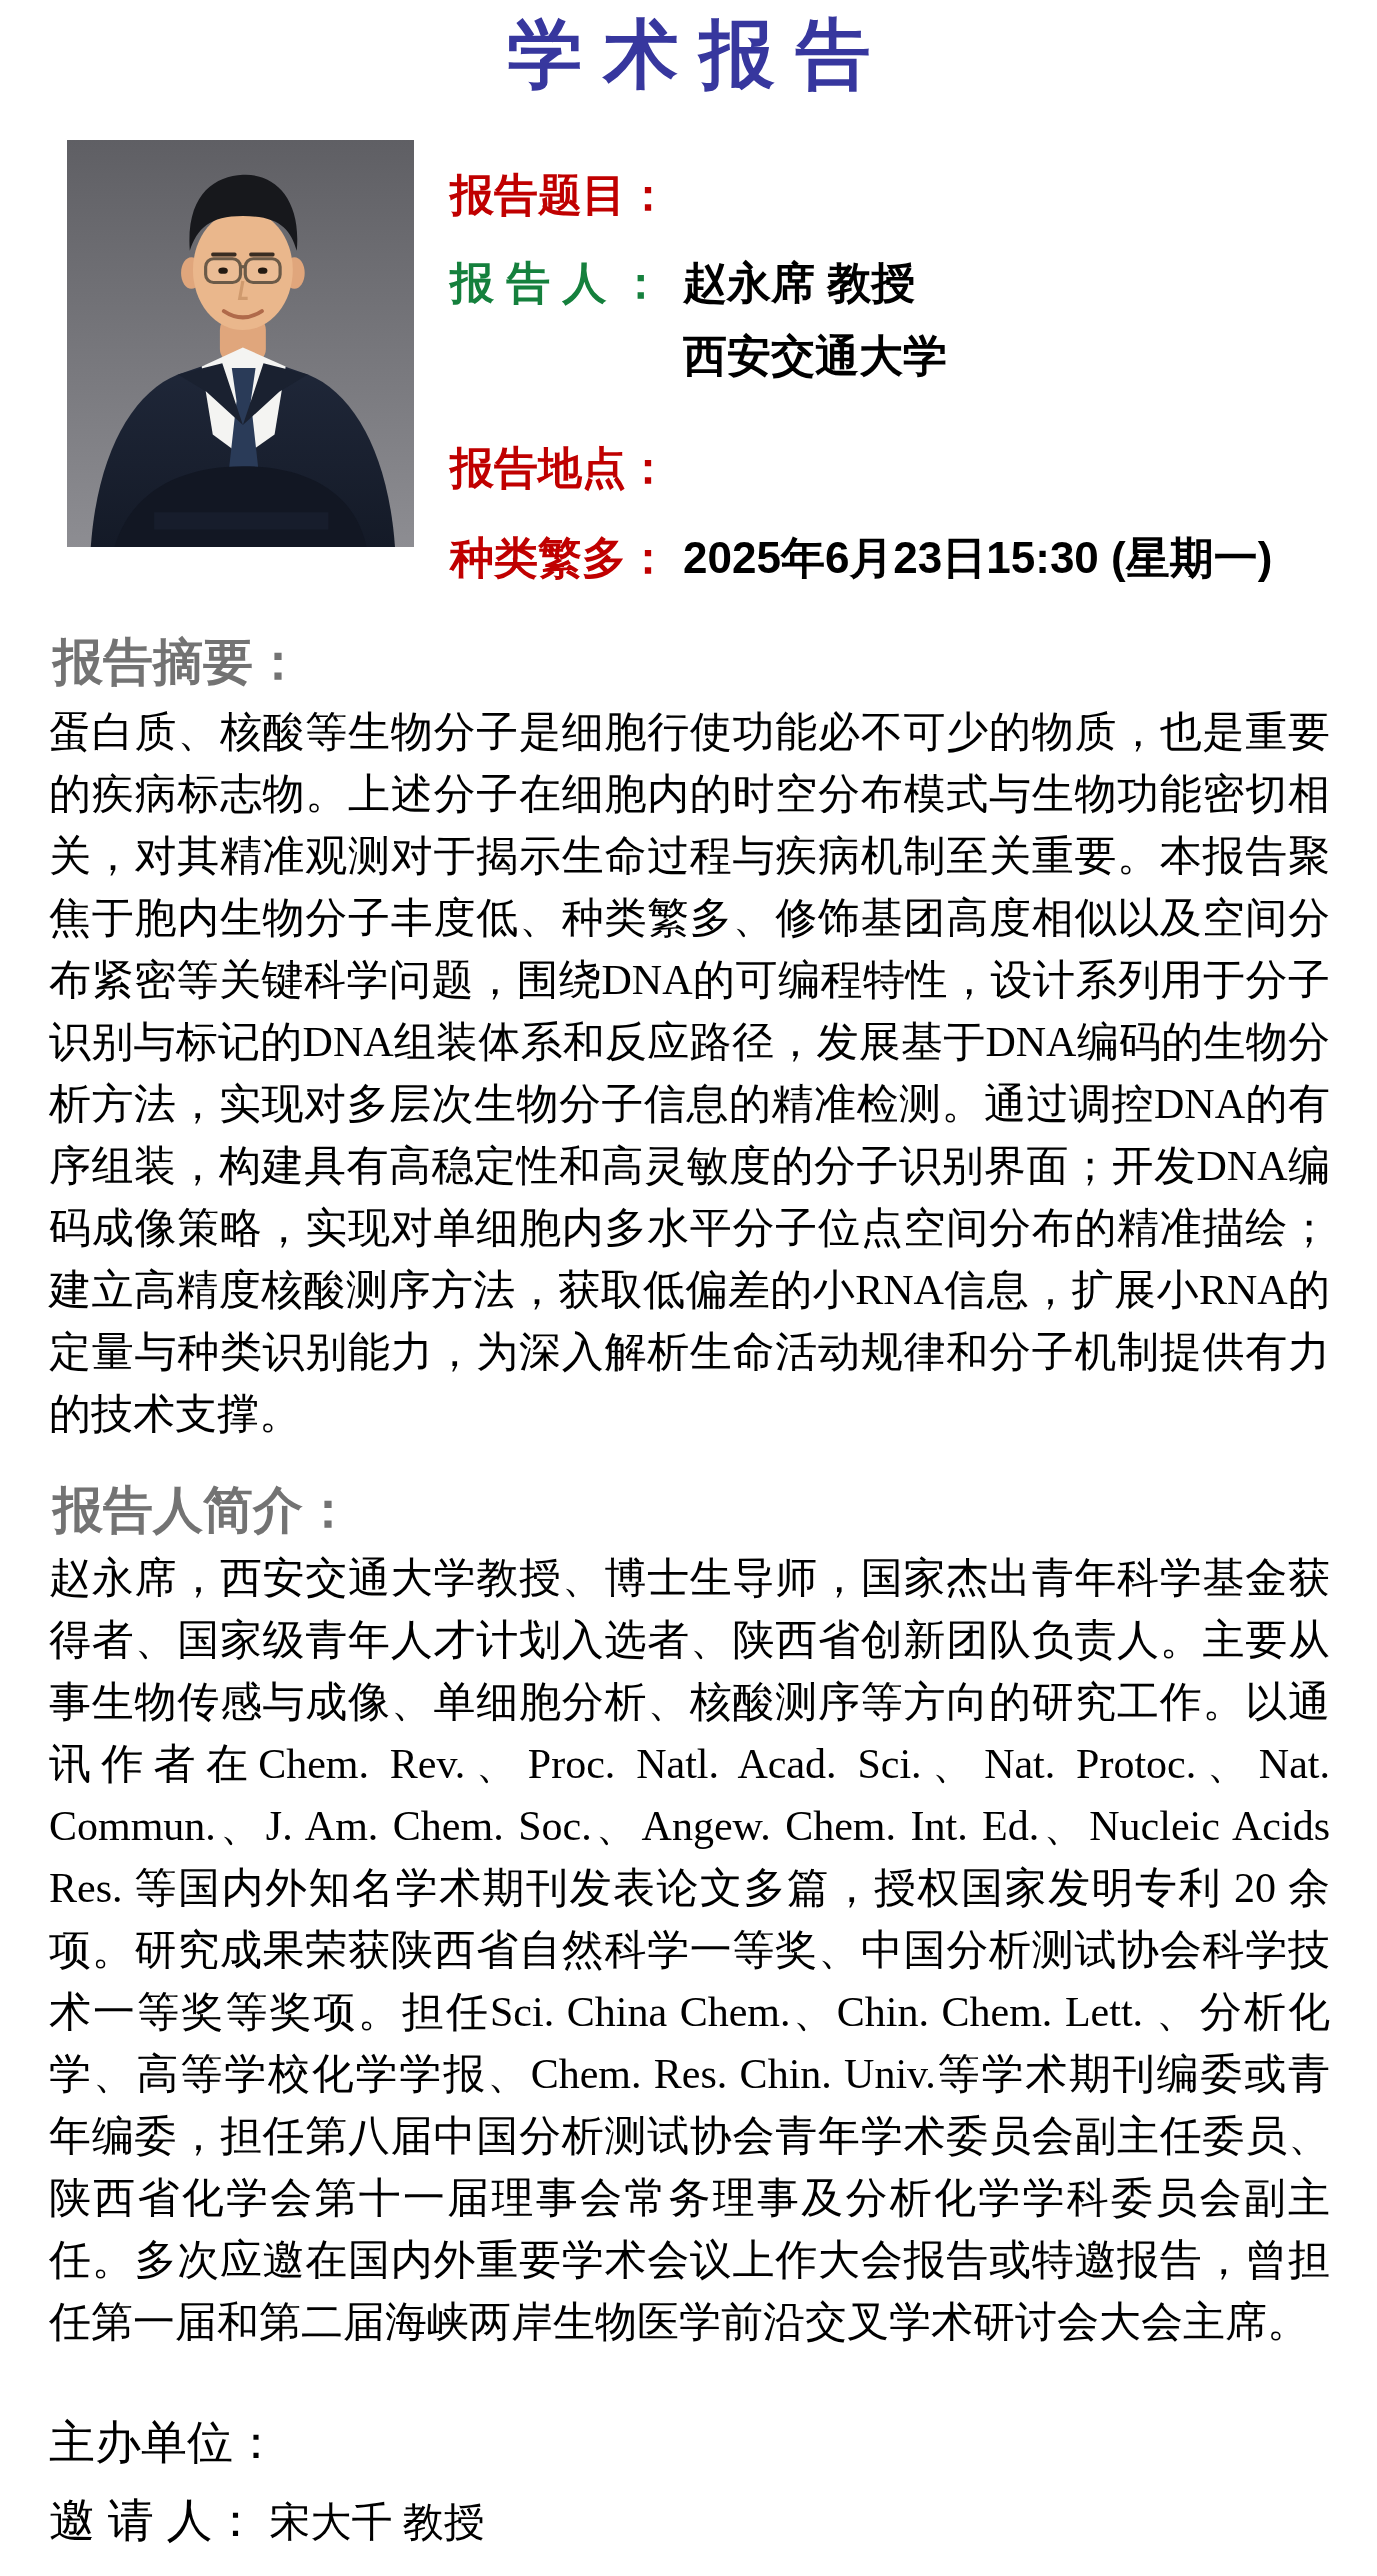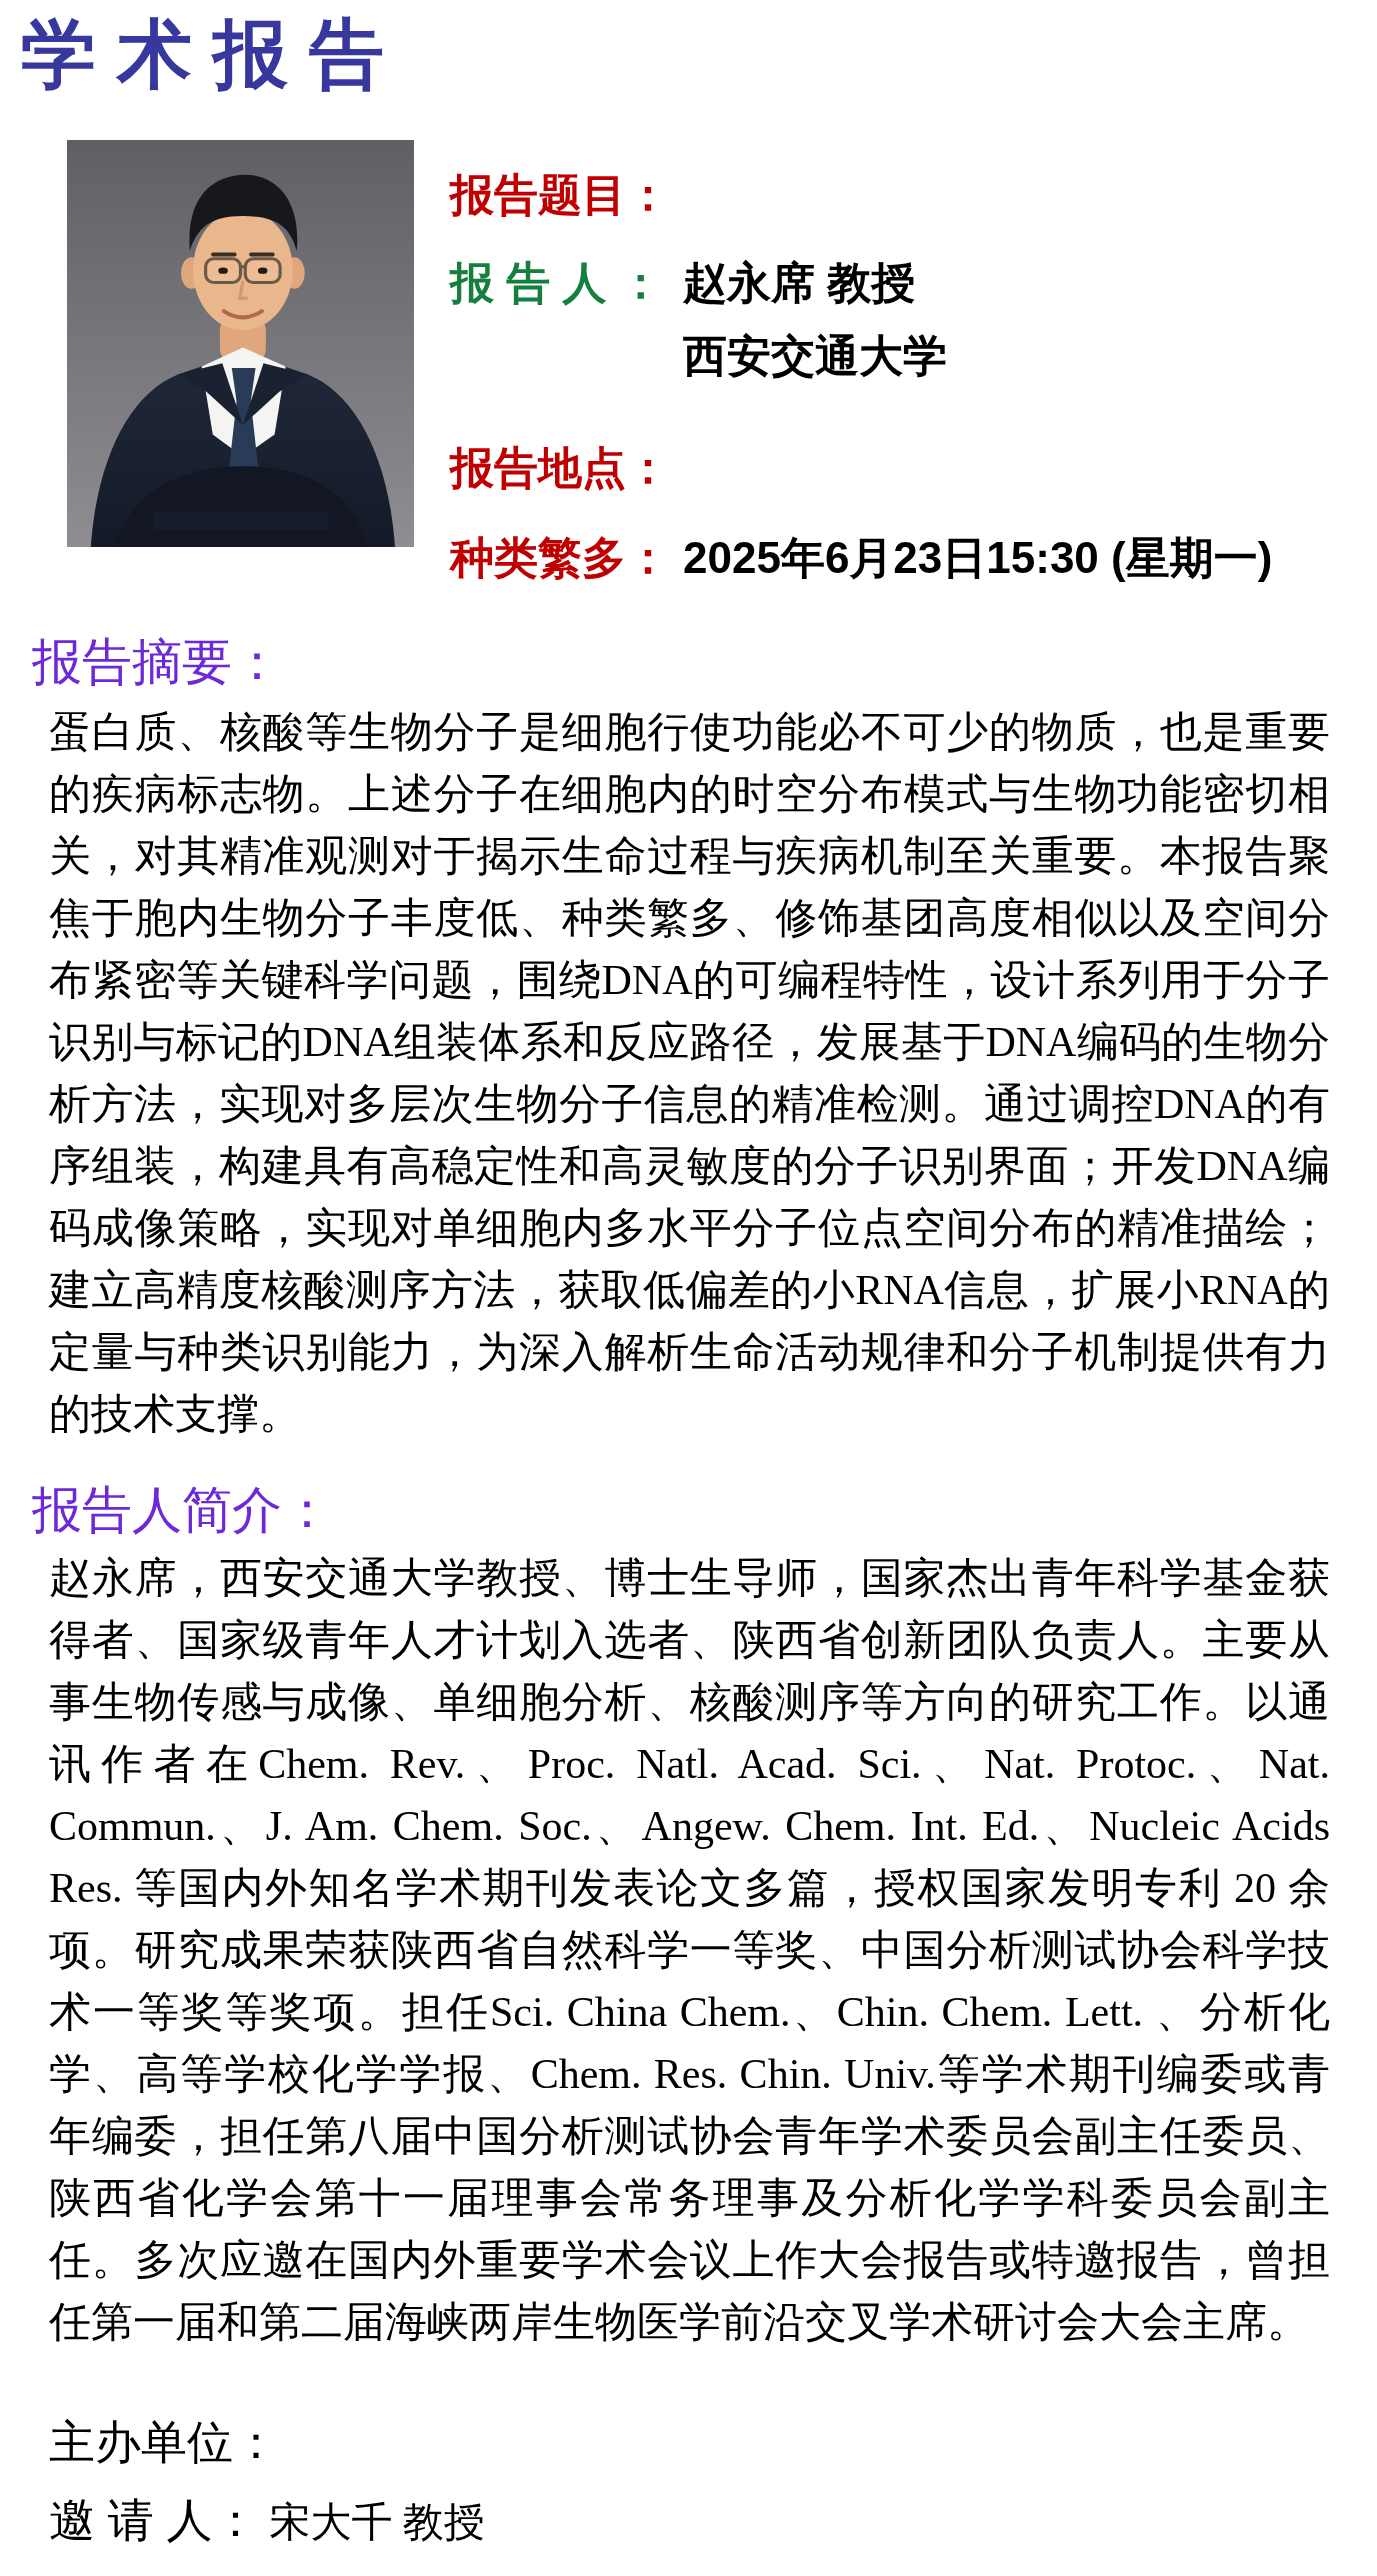--- a/index.html
+++ b/index.html
@@ -7,20 +7,21 @@
     position:relative;
     width:1378px;height:2576px;
     background:#ffffff;
     overflow:hidden;
     font-family:"Liberation Sans",sans-serif;
     color:#000;
   }
   
   .title{
     position:absolute;top:11px;left:0;width:100%;
+    text-align:center;
     font-family:"DejaVu Serif","Liberation Serif",serif;
     font-weight:bold;
     font-size:75px;line-height:87px;
     letter-spacing:0.28em;
     text-indent:0.28em; 
   }
   
   .photo{
     position:absolute;left:67px;top:140px;width:347px;height:407px;
     overflow:hidden;
@@ -33,24 +34,24 @@
     white-space:nowrap;
   }
   .info-value{
     position:absolute;left:683px;
     font-size:44px;line-height:51px;font-weight:bold;
     color:#000;white-space:nowrap;
   }
   .r1{top:169px;} .r2{top:257px;} .r3{top:330px;} .r4{top:442px;} .r5{top:532px;}
   
   .section-heading{
-    position:absolute;left:32px;
+    position:absolute;left:53px;
     font-family:"Liberation Serif","DejaVu Serif",serif;
-    font-weight:normal;font-size:50px;line-height:57px;
-    color:#6d28d9;white-space:nowrap;
+    font-weight:bold;font-size:50px;line-height:57px;
+    color:#737373;white-space:nowrap;
   }
   .h-abstract{top:634px;}
   .h-bio{top:1482px;}
   .para{
     position:absolute;left:49px;width:1281px;
     font-family:"Liberation Serif","DejaVu Serif",serif;
     font-size:42px;line-height:62px;
     text-align:justify;text-justify:inter-ideograph;
     color:#000;
   }

